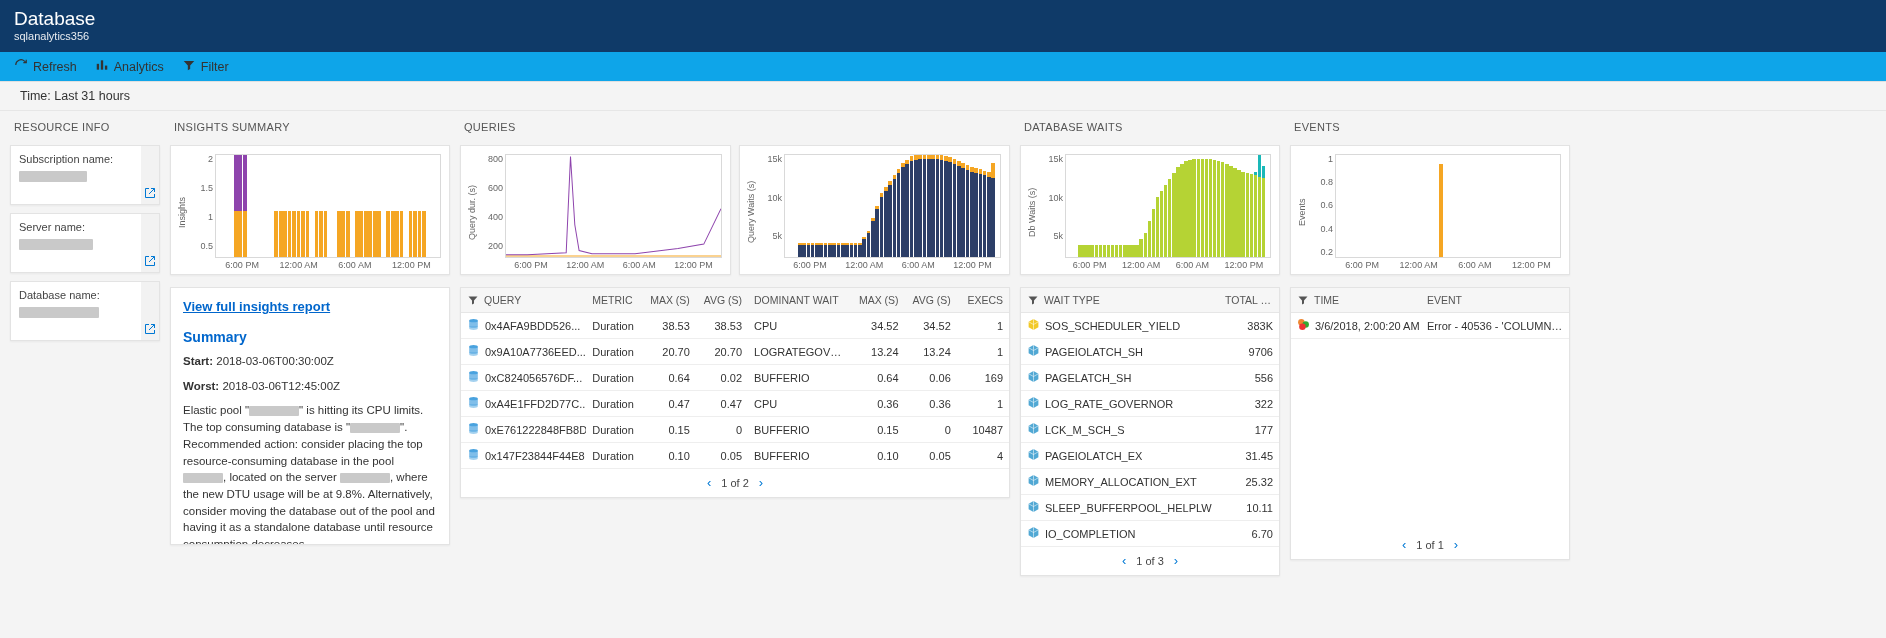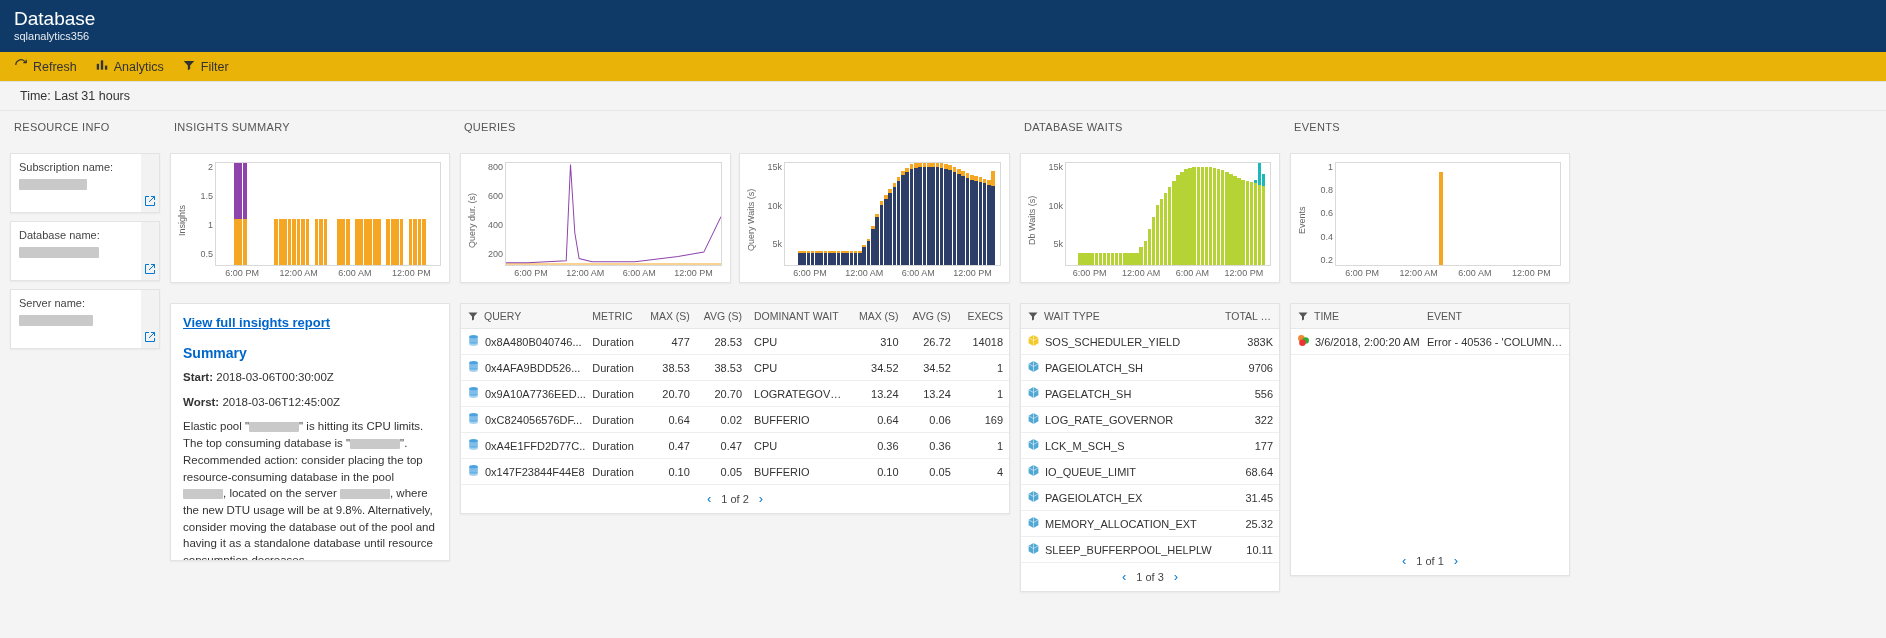--- a/index.html
+++ b/index.html
@@ -4,29 +4,29 @@
 <style>
   * { box-sizing: border-box; margin: 0; padding: 0; }
   body { font-family: "Segoe UI", Arial, sans-serif; font-size: 12px; color: #333; background: #f4f4f4; }
 
   
   .banner { background: #0f3a68; color: #fff; padding: 8px 14px 10px; }
   .banner h1 { font-size: 19px; font-weight: 400; }
   .banner .sub { font-size: 11px; opacity: .9; }
 
   
-  .toolbar { background: #eab308; border-bottom: 1px solid #e0e0e0; padding: 6px 14px; display: flex; gap: 18px; align-items: center; }
+  .toolbar { background: #0ea5e9; border-bottom: 1px solid #e0e0e0; padding: 6px 14px; display: flex; gap: 18px; align-items: center; }
   .tbtn { display: flex; align-items: center; gap: 5px; font-size: 12.5px; cursor: pointer; }
   .tbtn svg { width: 14px; height: 14px; }
 
   .timebar { background: #f4f4f4; padding: 7px 20px; font-size: 12.5px; border-bottom: 1px solid #e6e6e6; }
 
   
   .grid { display: flex; gap: 10px; padding: 8px 10px 10px; align-items: flex-start; }
-  .col { display: flex; flex-direction: column; gap: 20px; }
+  .col { display: flex; flex-direction: column; gap: 12px; }
   .col-resource { width: 150px; }
   .col-insights { width: 280px; }
   .col-queries  { width: 550px; }
   .col-waits    { width: 260px; }
   .col-events   { width: 280px; }
 
   .section-title { font-size: 11px; letter-spacing: .3px; color: #555; padding: 2px 4px 0; }
 
   .card { background: #fff; border: 1px solid #e3e3e3; box-shadow: 0 1px 2px rgba(0,0,0,.05); }
 
@@ -120,35 +120,35 @@
       <div class="rgo">
         <svg viewBox="0 0 24 24" fill="none" stroke="#0078d4" stroke-width="2">
               <path d="M14 3h7v7"></path>
               <path d="M10 14L21 3"></path>
               <path d="M21 14v7H3V3h7"></path>
             </svg>
       </div>
         </div>
         <div class="card rcard" style="margin-bottom:8px">
       <div class="rbody">
-            <div class="rlbl">Database name:</div>
-        <div class="rph" style="width:70%"></div>
+            <div class="rlbl">Server name:</div>
+        <div class="rph" style="width:65%"></div>
           </div>
       <div class="rgo">
         <svg viewBox="0 0 24 24" fill="none" stroke="#0078d4" stroke-width="2">
               <path d="M14 3h7v7"></path>
               <path d="M10 14L21 3"></path>
               <path d="M21 14v7H3V3h7"></path>
             </svg>
       </div>
         </div>
         <div class="card rcard" style="margin-bottom:8px">
       <div class="rbody">
-            <div class="rlbl">Server name:</div>
-        <div class="rph" style="width:65%"></div>
+            <div class="rlbl">Database name:</div>
+        <div class="rph" style="width:70%"></div>
           </div>
       <div class="rgo">
         <svg viewBox="0 0 24 24" fill="none" stroke="#0078d4" stroke-width="2">
               <path d="M14 3h7v7"></path>
               <path d="M10 14L21 3"></path>
               <path d="M21 14v7H3V3h7"></path>
             </svg>
       </div>
         </div>
       </div>
@@ -401,39 +401,20 @@
           </thead>
         <tbody id="q-body">
             <tr>
      <td>
                 <div class="cellflex">
                   <span><svg class="qicon" viewBox="0 0 24 24">
                       <ellipse cx="12" cy="5" rx="8" ry="3" fill="#4aa3df"></ellipse>
                       <path d="M4 5v10c0 1.7 3.6 3 8 3s8-1.3 8-3V5" fill="#4aa3df" opacity=".7"></path>
                       <path d="M4 15v4c0 1.7 3.6 3 8 3s8-1.3 8-3v-4" fill="#4aa3df" opacity=".5"></path>
                     </svg></span>
-                  <span>0x8A480B040746...</span>
-                </div>
-              </td>
-     <td>Duration</td>
-              <td class="r">477</td>
-              <td class="r">28.53</td>
-     <td>CPU</td>
-              <td class="r">310</td>
-              <td class="r">26.72</td>
-              <td class="r">14018</td>
-            </tr>
-            <tr>
-     <td>
-                <div class="cellflex">
-                  <span><svg class="qicon" viewBox="0 0 24 24">
-                      <ellipse cx="12" cy="5" rx="8" ry="3" fill="#4aa3df"></ellipse>
-                      <path d="M4 5v10c0 1.7 3.6 3 8 3s8-1.3 8-3V5" fill="#4aa3df" opacity=".7"></path>
-                      <path d="M4 15v4c0 1.7 3.6 3 8 3s8-1.3 8-3v-4" fill="#4aa3df" opacity=".5"></path>
-                    </svg></span>
                   <span>0x4AFA9BDD526...</span>
                 </div>
               </td>
      <td>Duration</td>
               <td class="r">38.53</td>
               <td class="r">38.53</td>
      <td>CPU</td>
               <td class="r">34.52</td>
               <td class="r">34.52</td>
               <td class="r">1</td>
@@ -487,20 +468,39 @@
                   <span>0xA4E1FFD2D77C...</span>
                 </div>
               </td>
      <td>Duration</td>
               <td class="r">0.47</td>
               <td class="r">0.47</td>
      <td>CPU</td>
               <td class="r">0.36</td>
               <td class="r">0.36</td>
               <td class="r">1</td>
+            </tr>
+            <tr>
+     <td>
+                <div class="cellflex">
+                  <span><svg class="qicon" viewBox="0 0 24 24">
+                      <ellipse cx="12" cy="5" rx="8" ry="3" fill="#4aa3df"></ellipse>
+                      <path d="M4 5v10c0 1.7 3.6 3 8 3s8-1.3 8-3V5" fill="#4aa3df" opacity=".7"></path>
+                      <path d="M4 15v4c0 1.7 3.6 3 8 3s8-1.3 8-3v-4" fill="#4aa3df" opacity=".5"></path>
+                    </svg></span>
+                  <span>0xE761222848FB8D</span>
+                </div>
+              </td>
+     <td>Duration</td>
+              <td class="r">0.15</td>
+              <td class="r">0</td>
+     <td>BUFFERIO</td>
+              <td class="r">0.15</td>
+              <td class="r">0</td>
+              <td class="r">10487</td>
             </tr>
             <tr>
      <td>
                 <div class="cellflex">
                   <span><svg class="qicon" viewBox="0 0 24 24">
                       <ellipse cx="12" cy="5" rx="8" ry="3" fill="#4aa3df"></ellipse>
                       <path d="M4 5v10c0 1.7 3.6 3 8 3s8-1.3 8-3V5" fill="#4aa3df" opacity=".7"></path>
                       <path d="M4 15v4c0 1.7 3.6 3 8 3s8-1.3 8-3v-4" fill="#4aa3df" opacity=".5"></path>
                     </svg></span>
                   <span>0x147F23844F44E8</span>
@@ -682,63 +682,63 @@
      <td class="r">177</td>
             </tr>
             <tr>
      <td>
                 <div class="cellflex">
                   <span><svg class="qicon" viewBox="0 0 24 24" fill="#39c">
                       <path d="M12 2l9 5v10l-9 5-9-5V7z" opacity=".85"></path>
                       <path d="M12 2v20" stroke="#fff" stroke-width="1"></path>
                       <path d="M3 7l9 5 9-5" stroke="#fff" stroke-width="1" fill="none"></path>
                     </svg></span>
-                  <span>IO_QUEUE_LIMIT</span>
-                </div>
-              </td>
-     <td class="r">68.64</td>
+                  <span>PAGEIOLATCH_EX</span>
+                </div>
+              </td>
+     <td class="r">31.45</td>
             </tr>
             <tr>
      <td>
                 <div class="cellflex">
                   <span><svg class="qicon" viewBox="0 0 24 24" fill="#39c">
                       <path d="M12 2l9 5v10l-9 5-9-5V7z" opacity=".85"></path>
                       <path d="M12 2v20" stroke="#fff" stroke-width="1"></path>
                       <path d="M3 7l9 5 9-5" stroke="#fff" stroke-width="1" fill="none"></path>
                     </svg></span>
-                  <span>PAGEIOLATCH_EX</span>
-                </div>
-              </td>
-     <td class="r">31.45</td>
+                  <span>MEMORY_ALLOCATION_EXT</span>
+                </div>
+              </td>
+     <td class="r">25.32</td>
             </tr>
             <tr>
      <td>
                 <div class="cellflex">
                   <span><svg class="qicon" viewBox="0 0 24 24" fill="#39c">
                       <path d="M12 2l9 5v10l-9 5-9-5V7z" opacity=".85"></path>
                       <path d="M12 2v20" stroke="#fff" stroke-width="1"></path>
                       <path d="M3 7l9 5 9-5" stroke="#fff" stroke-width="1" fill="none"></path>
                     </svg></span>
-                  <span>MEMORY_ALLOCATION_EXT</span>
-                </div>
-              </td>
-     <td class="r">25.32</td>
+                  <span>SLEEP_BUFFERPOOL_HELPLW</span>
+                </div>
+              </td>
+     <td class="r">10.11</td>
             </tr>
             <tr>
      <td>
                 <div class="cellflex">
                   <span><svg class="qicon" viewBox="0 0 24 24" fill="#39c">
                       <path d="M12 2l9 5v10l-9 5-9-5V7z" opacity=".85"></path>
                       <path d="M12 2v20" stroke="#fff" stroke-width="1"></path>
                       <path d="M3 7l9 5 9-5" stroke="#fff" stroke-width="1" fill="none"></path>
                     </svg></span>
-                  <span>SLEEP_BUFFERPOOL_HELPLW</span>
-                </div>
-              </td>
-     <td class="r">10.11</td>
+                  <span>IO_COMPLETION</span>
+                </div>
+              </td>
+     <td class="r">6.70</td>
             </tr>
           </tbody>
       </table>
       <div class="pager">
         <span class="nav">‹</span>
         <span>1 of 3</span>
         <span class="nav">›</span>
       </div>
     </div>
   </div>

